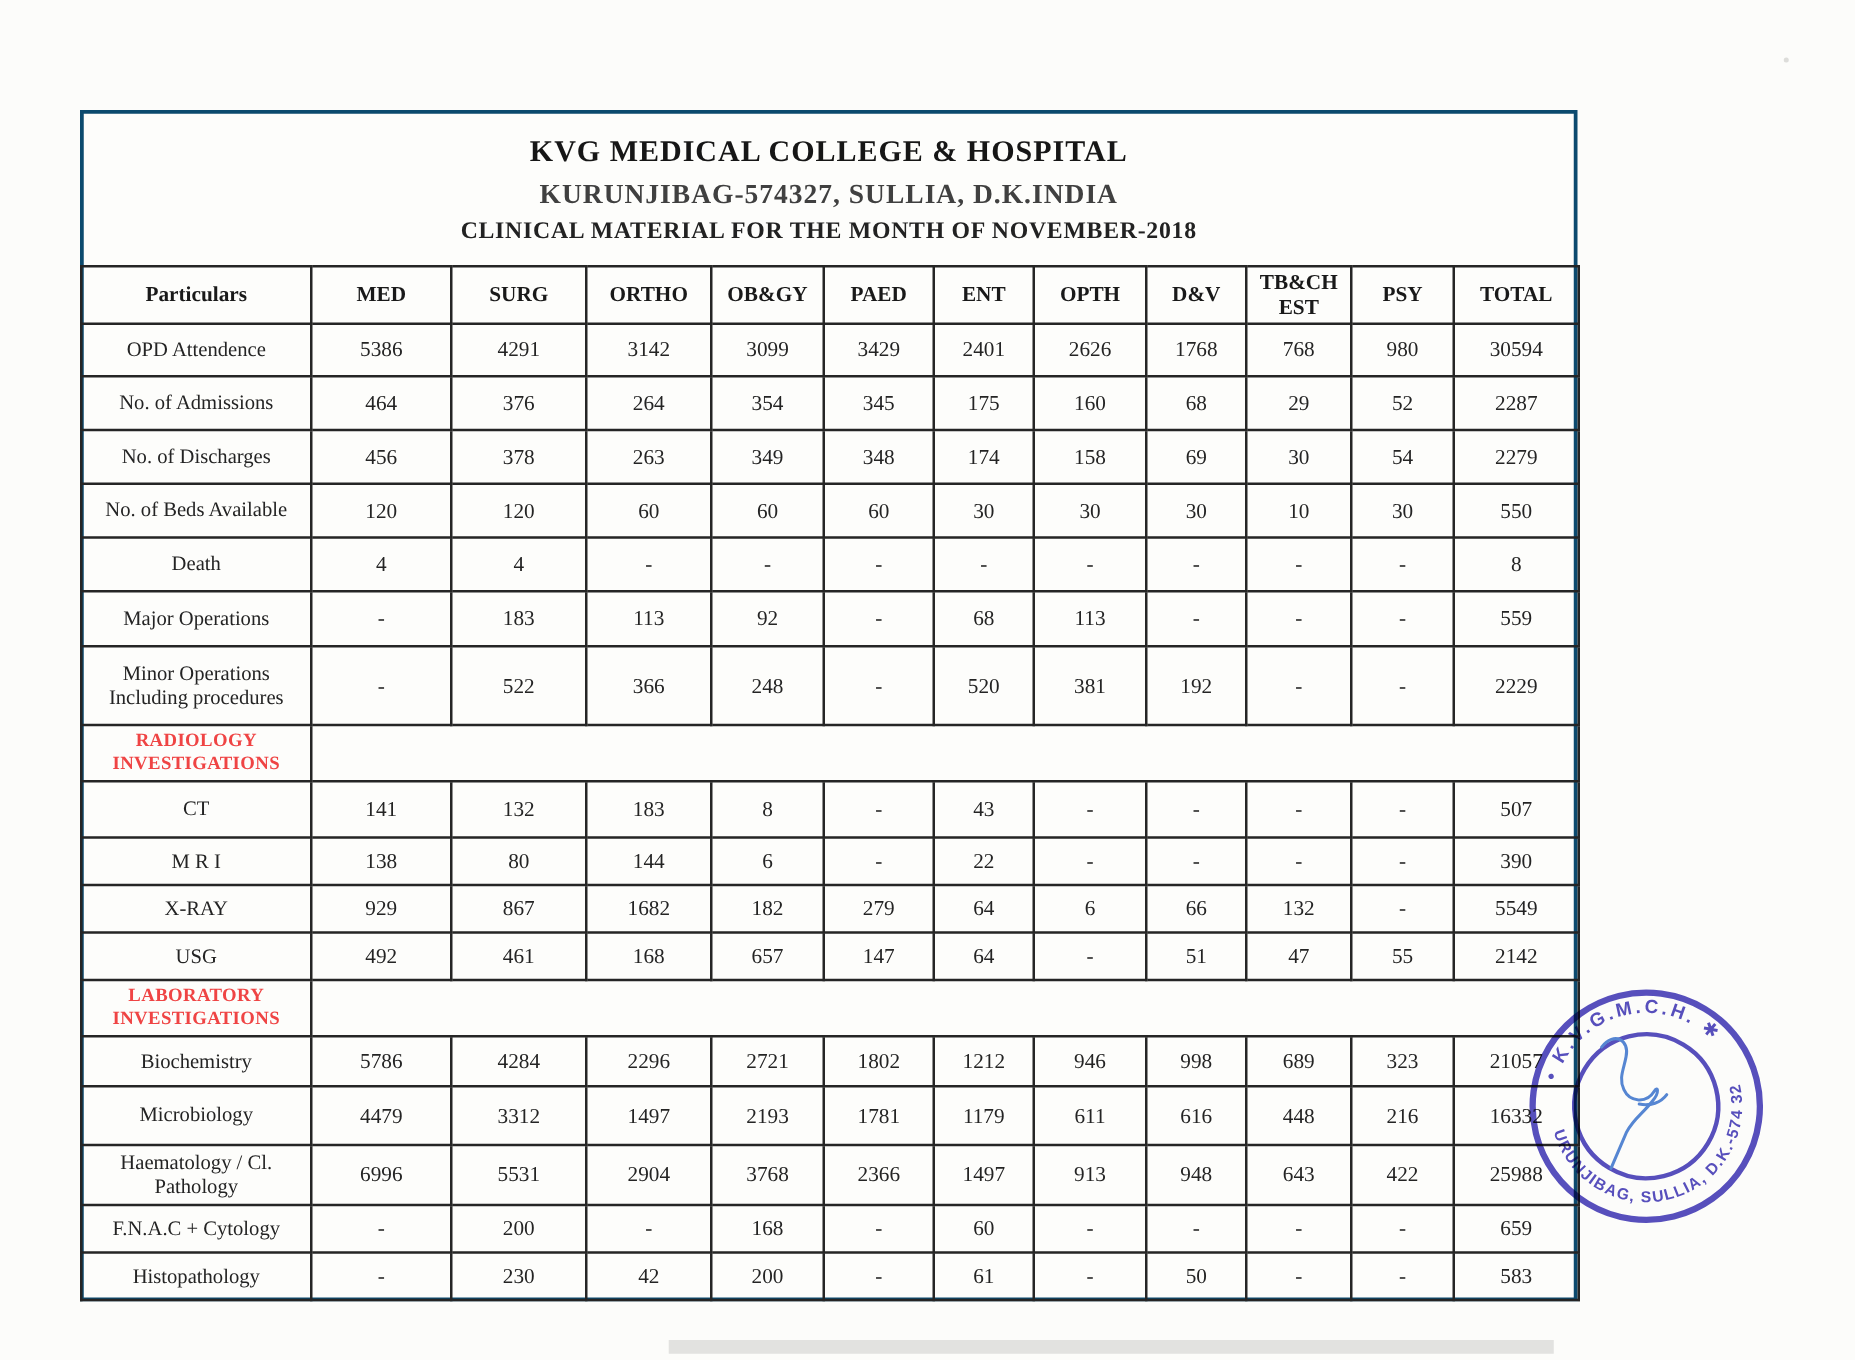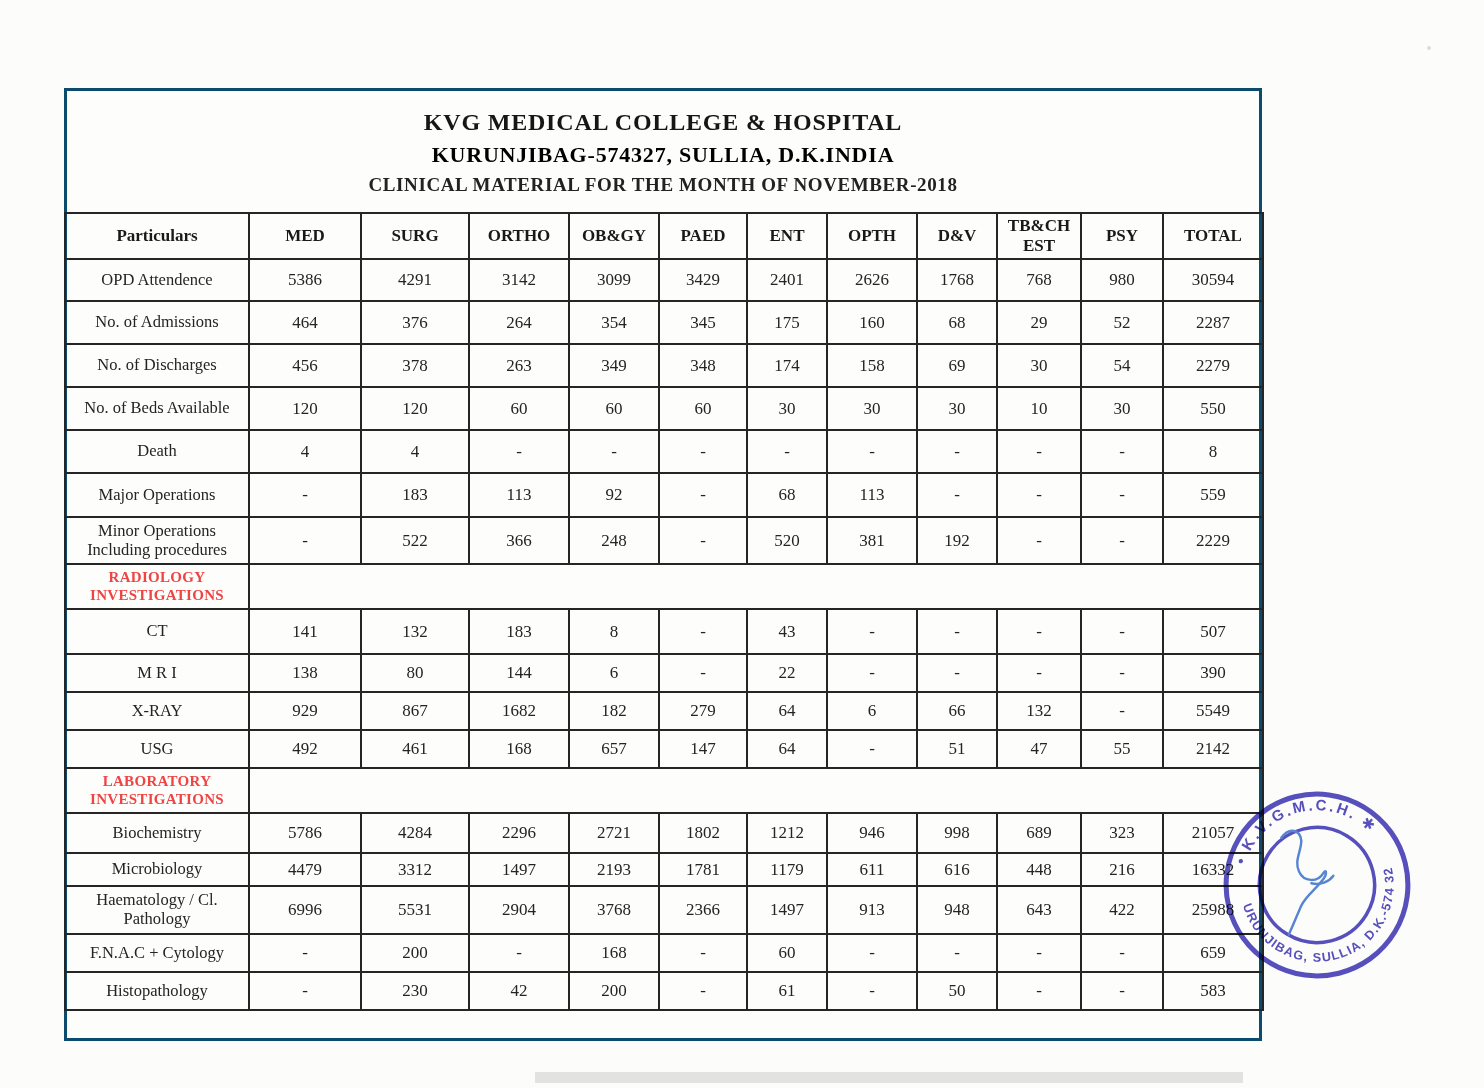--- a/index.html
+++ b/index.html
@@ -11,21 +11,21 @@
   }
   .doc-box{
     position:absolute;left:64px;top:88px;width:1198px;height:953px;
     border:3px solid #0c4a6e;box-sizing:border-box;background:#fdfdfb;
   }
   .title-block{
     height:119px;display:flex;flex-direction:column;align-items:center;
     justify-content:center;gap:6px;padding-top:2px;
   }
   .title-line1{font-size:24px;font-weight:bold;letter-spacing:0.8px;color:#161616;}
-  .title-line2{font-size:22px;font-weight:bold;letter-spacing:0.8px;color:#000000;}
+  .title-line2{font-size:22px;font-weight:bold;letter-spacing:0.8px;color:#404040;}
   .title-line3{font-size:19px;font-weight:bold;letter-spacing:0.6px;color:#222;}
   table.stats{
     border-collapse:collapse;table-layout:fixed;width:1198px;
     margin-left:-3px;
   }
   table.stats th, table.stats td{
     border:2px solid #252525;box-sizing:border-box;
     text-align:center;vertical-align:middle;
     font-size:17px;color:#242424;
     padding:1px 2px;line-height:1.15;
@@ -175,21 +175,21 @@
           <td>113</td>
           <td>92</td>
           <td>-</td>
           <td>68</td>
           <td>113</td>
           <td>-</td>
           <td>-</td>
           <td>-</td>
           <td>559</td>
         </tr>
-        <tr style="height: 47px;">
+        <tr style="height: 63px;">
           <td class="label">Minor Operations Including procedures</td>
           <td>-</td>
           <td>522</td>
           <td>366</td>
           <td>248</td>
           <td>-</td>
           <td>520</td>
           <td>381</td>
           <td>192</td>
           <td>-</td>
@@ -267,21 +267,21 @@
           <td>2296</td>
           <td>2721</td>
           <td>1802</td>
           <td>1212</td>
           <td>946</td>
           <td>998</td>
           <td>689</td>
           <td>323</td>
           <td>21057</td>
         </tr>
-        <tr style="height: 33px;">
+        <tr style="height: 47px;">
           <td class="label">Microbiology</td>
           <td>4479</td>
           <td>3312</td>
           <td>1497</td>
           <td>2193</td>
           <td>1781</td>
           <td>1179</td>
           <td>611</td>
           <td>616</td>
           <td>448</td>

